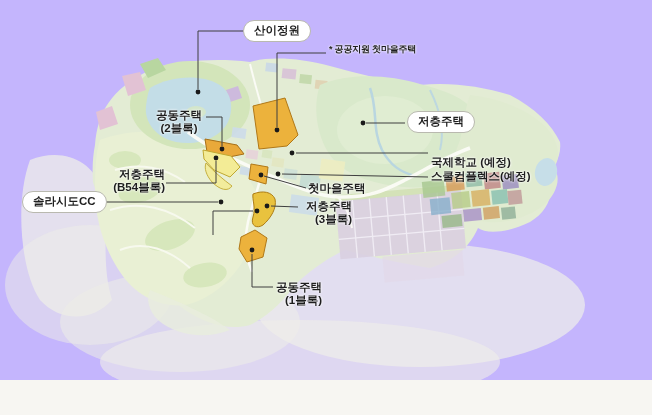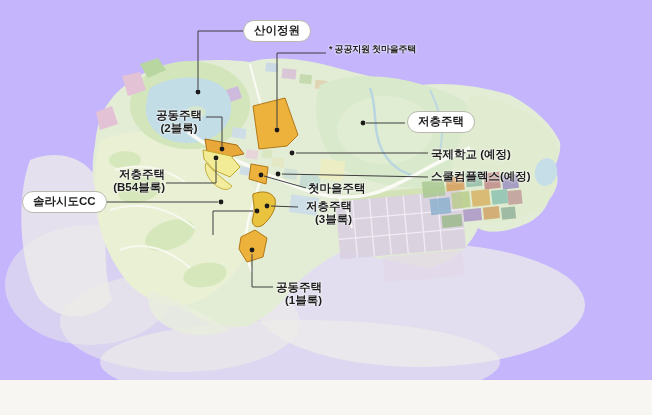--- a/index.html
+++ b/index.html
@@ -174,21 +174,21 @@
     <div class="note">* 공공지원 첫마을주택</div>
   </div>
 
   <div class="lbl rgt" style="left:150px;top:109px;width:58px">
     <div>공동주택</div>
     <div>(2블록)</div>
   </div>
 
   <div class="lbl pill" style="left:407px;top:111px">저층주택</div>
 
-  <div class="lbl" style="left:431px;top:148px">국제학교 (예정)</div>
+  <div class="lbl" style="left:431px;top:156px">국제학교 (예정)</div>
 
   <div class="lbl" style="left:431px;top:170px">스쿨컴플렉스(예정)</div>
 
   <div class="lbl" style="left:308px;top:182px">첫마을주택</div>
 
   <div class="lbl ctr" style="left:300px;top:200px;width:52px">
     <div>저층주택</div>
     <div>(3블록)</div>
   </div>
 

